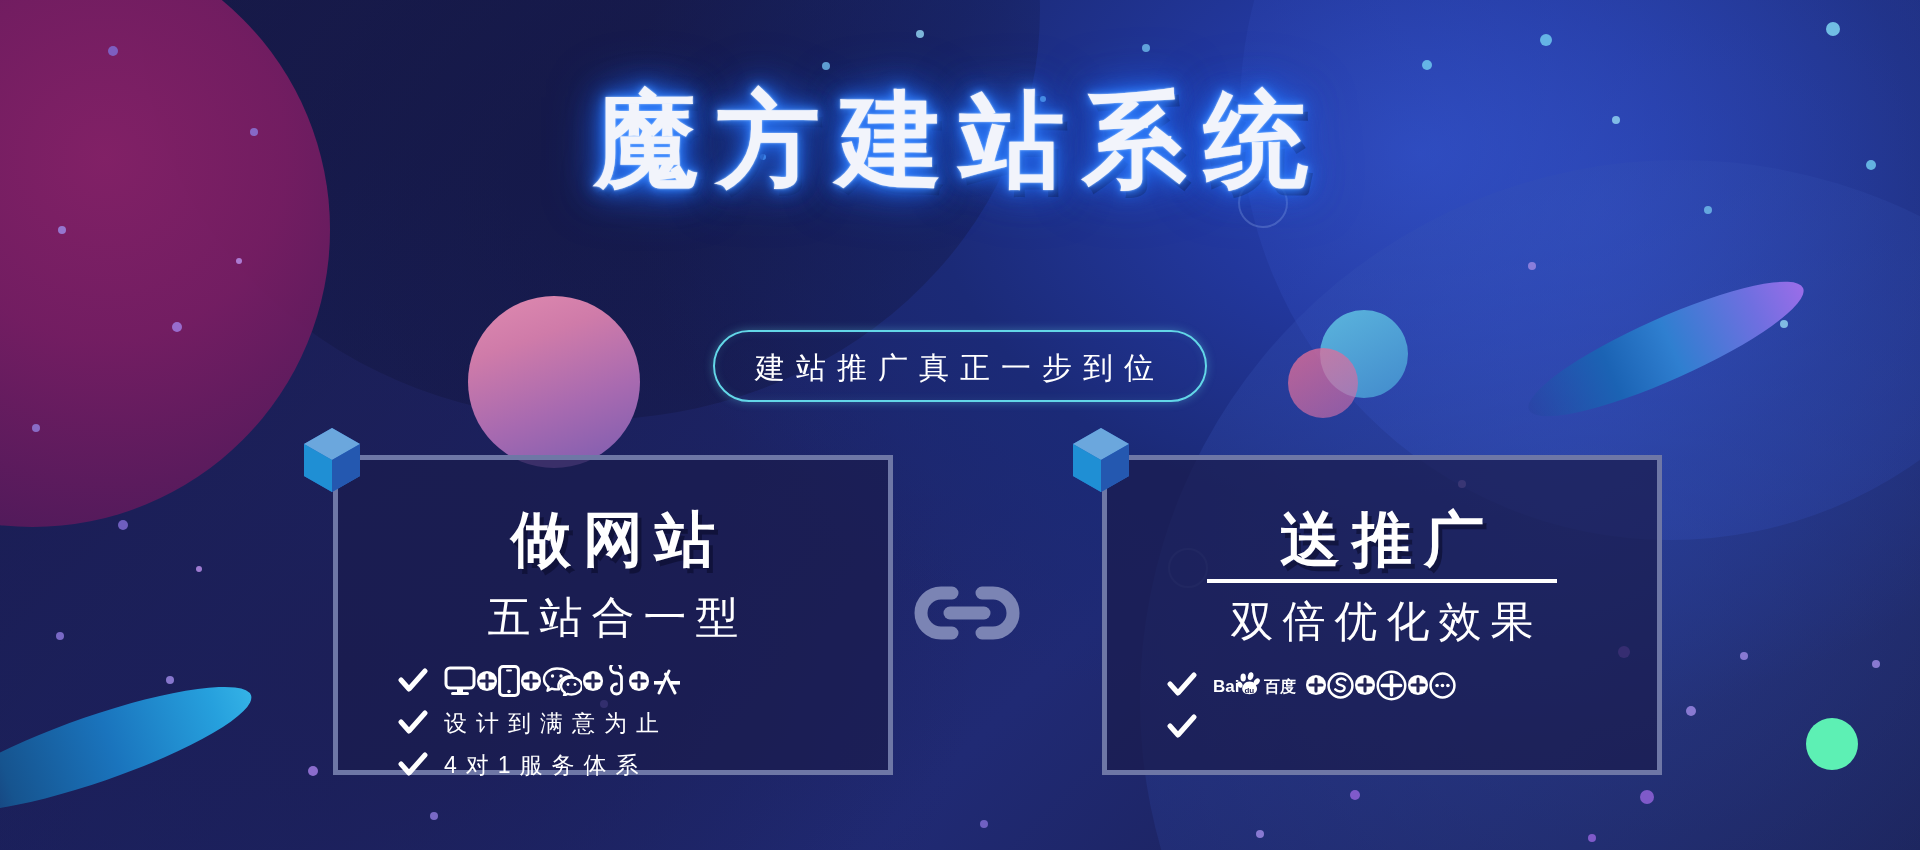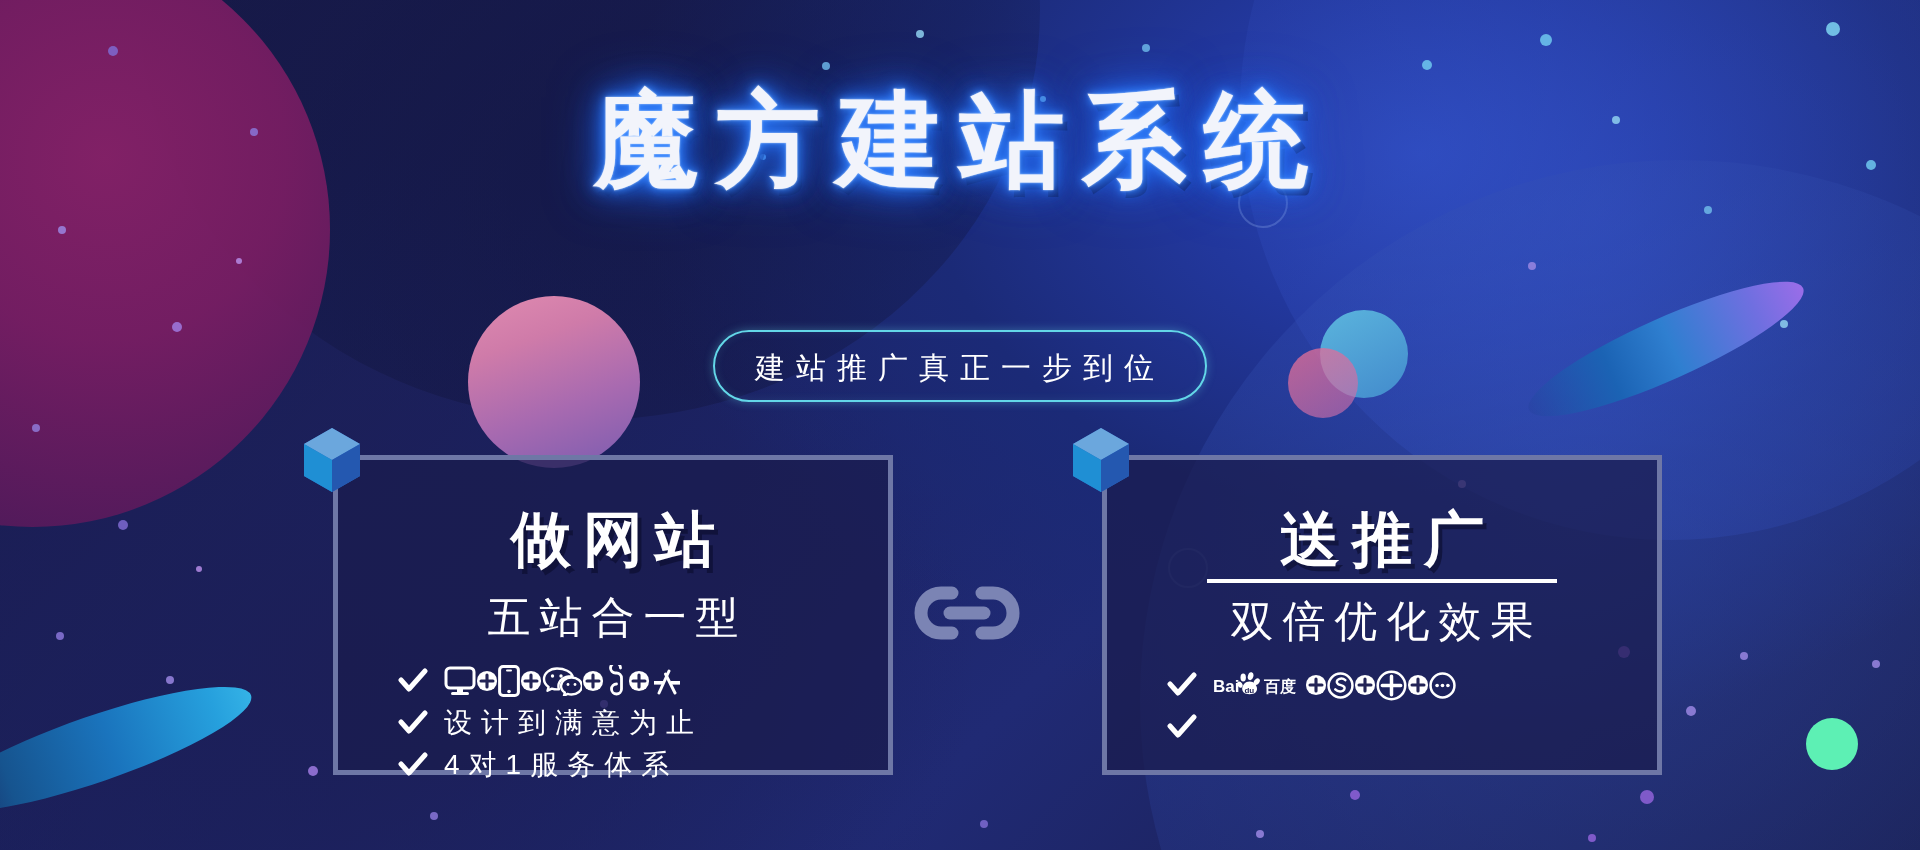--- a/index.html
+++ b/index.html
@@ -123,21 +123,21 @@
   .title-rule{width:350px;height:4px;background:#ffffff;margin-top:8px;}
   .card-sub{
     font-size:43px;letter-spacing:9px;color:#ffffff;white-space:nowrap;
     margin-top:10px;padding-left:9px;
   }
 
   .feature-list{margin-top:14px;width:100%;padding-left:60px;box-sizing:border-box;}
   .feature-row{display:flex;align-items:center;height:40px;margin-bottom:2px;}
   .tick{width:30px;height:26px;flex:0 0 auto;margin-right:16px;}
   .feature-text{
-    font-size:28px;letter-spacing:9px;color:#ffffff;white-space:nowrap;line-height:1;
+    font-size:23px;letter-spacing:9px;color:#ffffff;white-space:nowrap;line-height:1;
   }
   .icon-strip{display:flex;align-items:center;gap:0;}
   .icon-strip svg{display:block;}
 
   
   #chain{position:absolute;left:912px;top:580px;width:110px;height:66px;}
 </style>
 </head>
 <body>
 

